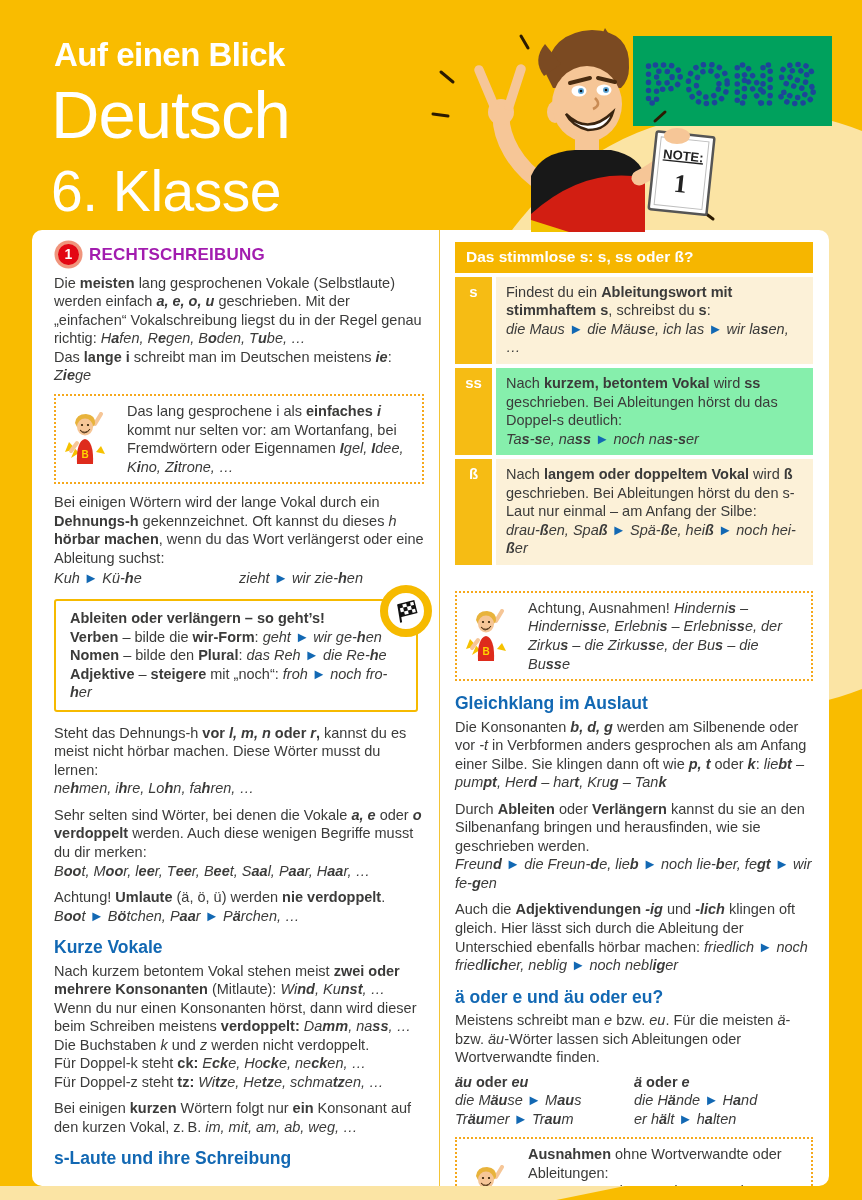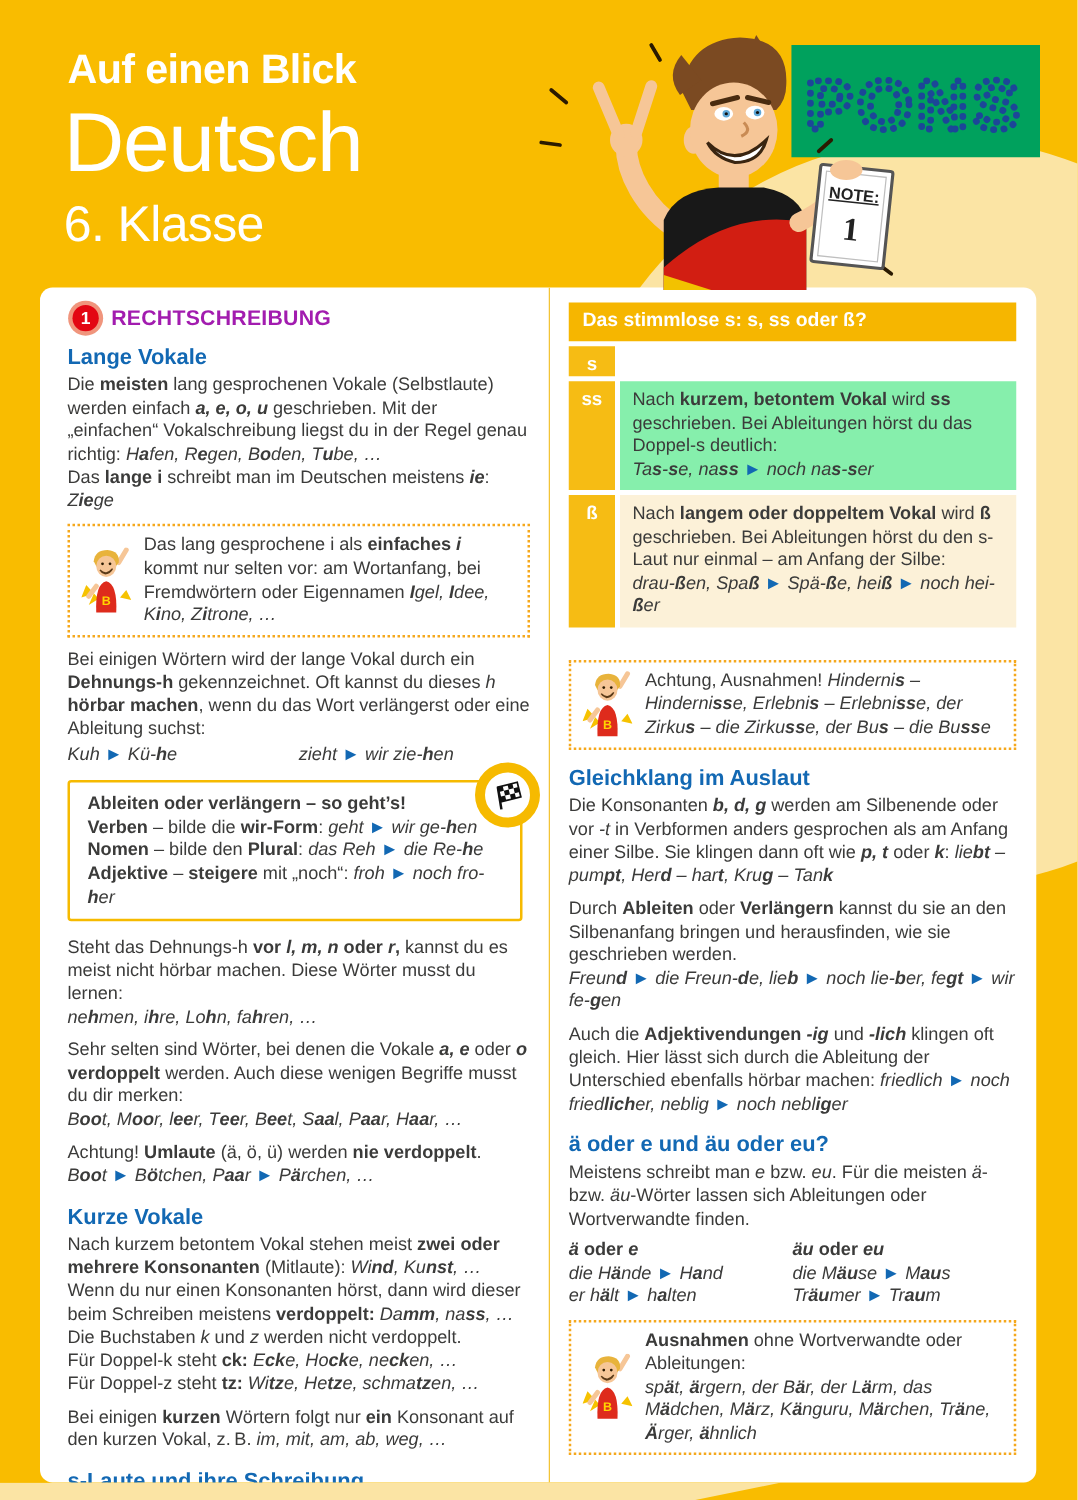--- a/index.html
+++ b/index.html
@@ -15,21 +15,21 @@
     background:#FBE4A4;right:-190px;top:110px;z-index:0;
   }
   .bg-bottom{
     position:absolute;left:0;top:1186px;width:625px;height:14px;
     background:#FBE4A4;clip-path:polygon(0 0,100% 0,89% 100%,0 100%);z-index:0;
   }
   
   .hdr{position:absolute;z-index:1;color:#fff;}
   .hdr-kicker{left:54px;top:36px;font-size:33px;font-weight:bold;letter-spacing:-.5px;}
   .hdr-title{left:51px;top:76px;font-size:67px;font-weight:normal;letter-spacing:-1px;}
-  .hdr-sub{left:51px;top:158px;font-size:40px;font-weight:400;letter-spacing:-.5px;}
+  .hdr-sub{left:51px;top:158px;font-size:57px;font-weight:400;letter-spacing:-.5px;}
   .logo{position:absolute;left:633px;top:36px;z-index:2;}
   .mascot{position:absolute;left:425px;top:14px;z-index:3;}
   
   .card{
     position:absolute;left:32px;top:230px;width:797px;height:956px;
     background:#fff;border-radius:10px;z-index:2;display:flex;
     overflow:hidden;
   }
   .col{font-size:14.5px;line-height:1.28;}
   .col-l{width:407px;padding:12px 15px 10px 22px;box-sizing:border-box;}
@@ -42,21 +42,21 @@
   
   .sect{display:flex;align-items:center;gap:10px;margin:2px 0 8px;}
   .badge{
     width:21px;height:21px;border-radius:50%;background:#E30613;color:#fff;
     font-size:14px;font-weight:bold;display:flex;align-items:center;justify-content:center;
     box-shadow:0 0 0 3.5px #F0957D;margin-left:4px;
   }
   .sect-title{color:#a21caf;font-size:17px;font-weight:bold;letter-spacing:.2px;}
   
   .tip{
-    border:2.5px dotted #F5A81C;background:#fff;display:flex;gap:10px;
+    border:2.5px dotted #F5A81C;background:#fff;display:flex;gap:22px;
     padding:6px 9px;margin:9px 0;align-items:center;
   }
   .tip .txt{flex:1;}
   
   .gold-box{
     position:relative;border:2.5px solid #F6BA00;border-radius:3px;
     padding:8px 14px;margin:11px 6px 12px 0;
   }
   .flag-badge{
     position:absolute;top:-16px;right:-16px;width:36px;height:36px;border-radius:50%;
@@ -168,21 +168,20 @@
 </svg>
 
 <div class="card">
 
   <div class="col col-l">
     <div class="sect">
       <span class="badge">1</span>
       <span class="sect-title">RECHTSCHREIBUNG</span>
     </div>
 
-    <div class="h3 first">Lange Vokale</div>
     <p>Die <b>meisten</b> lang gesprochenen Vokale (Selbstlaute) werden einfach <b><i>a, e, o, u</i></b> geschrieben. Mit der „einfachen“ Vokalschreibung liegst du in der Regel genau richtig: <i>H<b>a</b>fen, R<b>e</b>gen, B<b>o</b>den, T<b>u</b>be, …</i><br>Das <b>lange i</b> schreibt man im Deutschen meistens <b><i>ie</i></b>: <i>Z<b>ie</b>ge</i></p>
 
     <div class="tip">
       <svg class="tipboy-svg" width="40" height="54">
           <use href="#tipboy"></use>
         </svg>
       <div class="txt">Das lang gesprochene i als <b>einfaches <i>i</i></b> kommt nur selten vor: am Wortanfang, bei Fremdwörtern oder Eigennamen <i><b>I</b>gel, <b>I</b>dee, K<b>i</b>no, Z<b>i</b>trone, …</i></div>
     </div>
 
     <p style="margin-bottom:2px">Bei einigen Wörtern wird der lange Vokal durch ein <b>Dehnungs-h</b> gekennzeichnet. Oft kannst du dieses <i>h</i> <b>hörbar machen</b>, wenn du das Wort verlängerst oder eine Ableitung suchst:</p>
@@ -213,20 +212,21 @@
 
     <div class="h3">s-Laute und ihre Schreibung</div>
 
   </div>
 
   <div class="col col-r">
     <div class="rtab">
       <div class="rtab-head">Das stimmlose s: s, ss oder ß?</div>
       <div class="rtab-row">
         <div class="rtab-label">s</div>
+        <div class="rtab-body bg-a">Findest du ein <b>Ableitungswort mit stimmhaftem s</b>, schreibst du <b>s</b>:<br><i>die Maus <span class="ar">►</span> die Mäu<b>s</b>e, ich las <span class="ar">►</span> wir la<b>s</b>en, …</i></div>
       </div>
       <div class="rtab-row">
         <div class="rtab-label">ss</div>
         <div class="rtab-body bg-b">Nach <b>kurzem, betontem Vokal</b> wird <b>ss</b> geschrieben. Bei Ableitungen hörst du das Doppel-s deutlich:<br><i>Ta<b>s</b>-<b>s</b>e, na<b>ss</b> <span class="ar">►</span> noch na<b>s</b>-<b>s</b>er</i></div>
       </div>
       <div class="rtab-row">
         <div class="rtab-label">ß</div>
         <div class="rtab-body bg-a">Nach <b>langem oder doppeltem Vokal</b> wird <b>ß</b> geschrieben. Bei Ableitungen hörst du den s-Laut nur einmal – am Anfang der Silbe:<br><i>drau-<b>ß</b>en, Spa<b>ß</b> <span class="ar">►</span> Spä-<b>ß</b>e, hei<b>ß</b> <span class="ar">►</span> noch hei-<b>ß</b>er</i></div>
       </div>
     </div>
@@ -240,28 +240,28 @@
 
     <div class="h3">Gleichklang im Auslaut</div>
     <p>Die Konsonanten <b><i>b, d, g</i></b> werden am Silbenende oder vor <i>-t</i> in Verbformen anders gesprochen als am Anfang einer Silbe. Sie klingen dann oft wie <b><i>p, t</i></b> oder <b><i>k</i></b>: <i>lie<b>bt</b> – pum<b>pt</b>, Her<b>d</b> – har<b>t</b>, Kru<b>g</b> – Tan<b>k</b></i></p>
     <p>Durch <b>Ableiten</b> oder <b>Verlängern</b> kannst du sie an den Silbenanfang bringen und herausfinden, wie sie geschrieben werden.<br><i>Freun<b>d</b> <span class="ar">►</span> die Freun-<b>d</b>e, lie<b>b</b> <span class="ar">►</span> noch lie-<b>b</b>er, fe<b>gt</b> <span class="ar">►</span> wir fe-<b>g</b>en</i></p>
     <p>Auch die <b>Adjektivendungen <i>-ig</i></b> und <b><i>-lich</i></b> klingen oft gleich. Hier lässt sich durch die Ableitung der Unterschied ebenfalls hörbar machen: <i>friedlich <span class="ar">►</span> noch fried<b>lich</b>er, neblig <span class="ar">►</span> noch nebl<b>ig</b>er</i></p>
 
     <div class="h3">ä oder e und äu oder eu?</div>
     <p style="margin-bottom:6px">Meistens schreibt man <i>e</i> bzw. <i>eu</i>. Für die meisten <i>ä</i>- bzw. <i>äu</i>-Wörter lassen sich Ableitungen oder Wortverwandte finden.</p>
     <div class="pair">
       <div>
+        <div class="ph"><b><i>äu</i> oder <i>eu</i></b></div>
+        <div><i>die M<b>äu</b>se <span class="ar">►</span> M<b>au</b>s</i></div>
+        <div><i>Tr<b>äu</b>mer <span class="ar">►</span> Tr<b>au</b>m</i></div>
+      </div>
+      <div>
         <div class="ph"><b><i>ä</i> oder <i>e</i></b></div>
         <div><i>die H<b>ä</b>nde <span class="ar">►</span> H<b>a</b>nd</i></div>
         <div><i>er h<b>ä</b>lt <span class="ar">►</span> h<b>a</b>lten</i></div>
-      </div>
-      <div>
-        <div class="ph"><b><i>äu</i> oder <i>eu</i></b></div>
-        <div><i>die M<b>äu</b>se <span class="ar">►</span> M<b>au</b>s</i></div>
-        <div><i>Tr<b>äu</b>mer <span class="ar">►</span> Tr<b>au</b>m</i></div>
       </div>
     </div>
 
     <div class="tip">
       <svg class="tipboy-svg" width="40" height="54">
           <use href="#tipboy"></use>
         </svg>
       <div class="txt"><b>Ausnahmen</b> ohne Wortverwandte oder Ableitungen:<br><i>sp<b>ä</b>t, <b>ä</b>rgern, der B<b>ä</b>r, der L<b>ä</b>rm, das M<b>ä</b>dchen, M<b>ä</b>rz, K<b>ä</b>nguru, M<b>ä</b>rchen, Tr<b>ä</b>ne, <b>Ä</b>rger, <b>ä</b>hnlich</i></div>
     </div>
 

